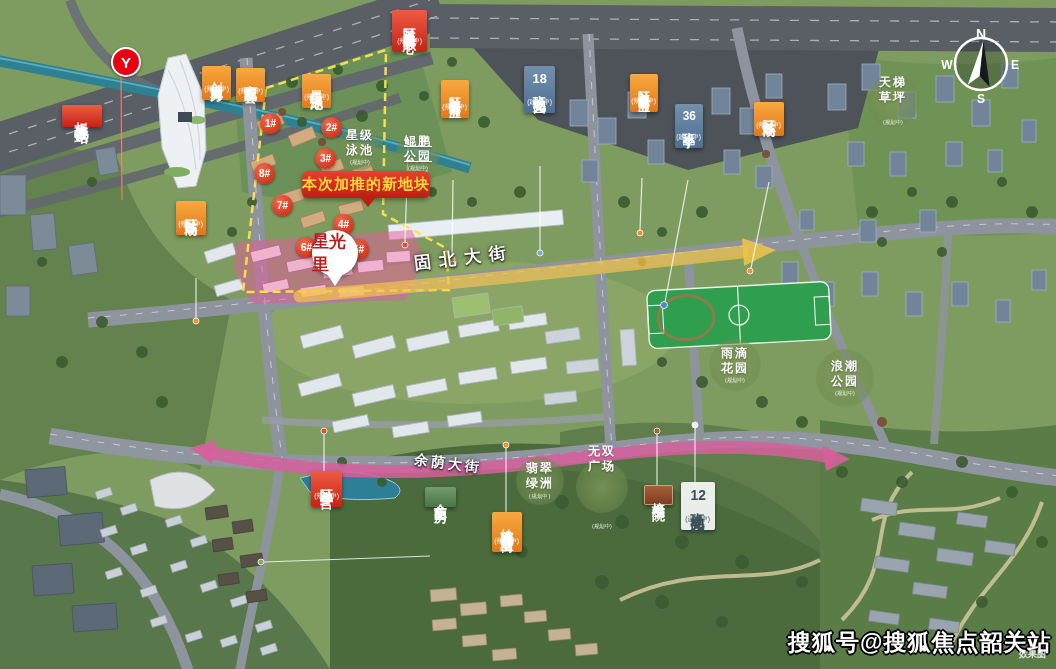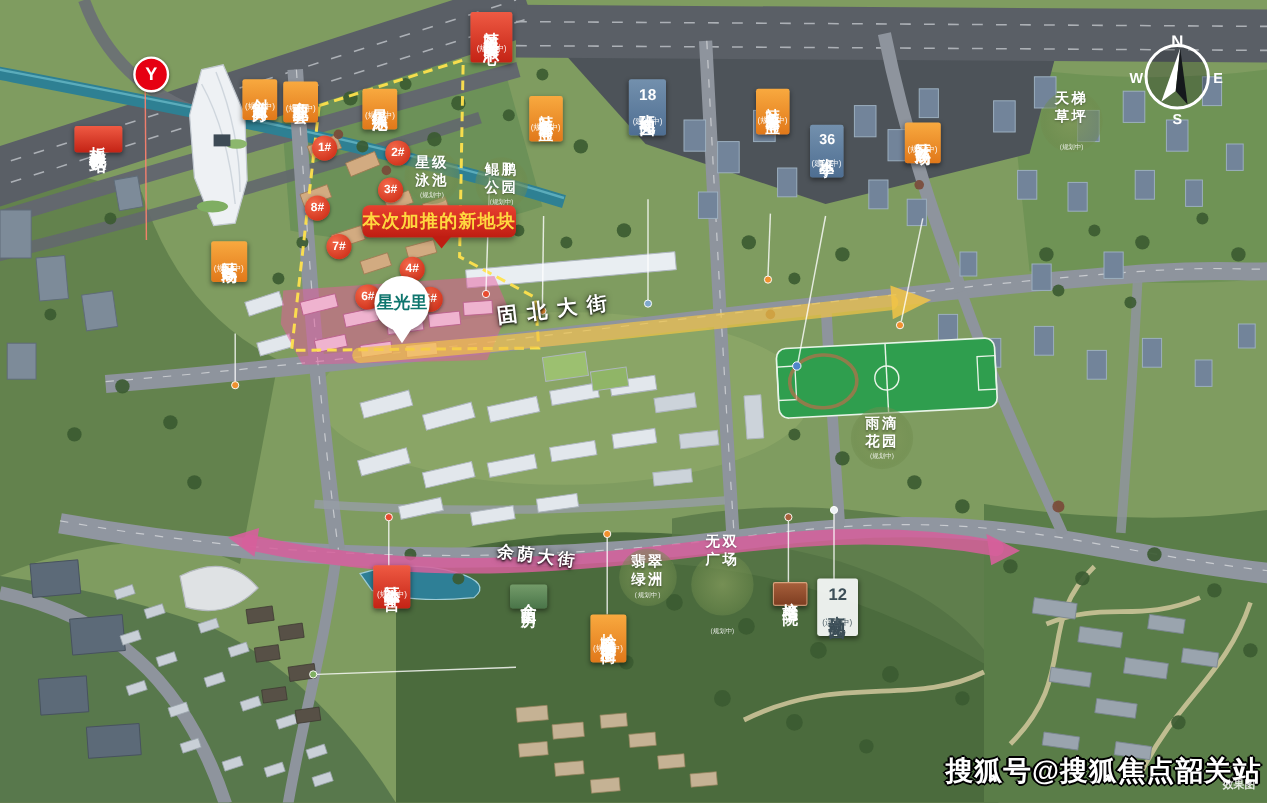--- a/index.html
+++ b/index.html
@@ -44,22 +44,22 @@
   
   .banner{position:absolute;left:302px;top:171px;width:128px;height:27px;
           background:linear-gradient(180deg,#e8402f,#bf1d12);border-radius:6px;color:#ffd83f;
           font-weight:bold;font-size:15px;display:flex;align-items:center;justify-content:center;
           letter-spacing:1px;z-index:36;box-shadow:0 2px 5px rgba(0,0,0,.4);white-space:nowrap;}
   .banner::after{content:"";position:absolute;left:58px;top:26px;width:0;height:0;
           border:8px solid transparent;border-top:10px solid #bf1d12;}
 
   
   .pin{position:absolute;left:312px;top:230px;width:46px;height:46px;border-radius:50%;background:#fff;
-       display:flex;align-items:center;justify-content:center;color:#0f766e;font-weight:bold;
-       font-size:14px;z-index:36;box-shadow:0 2px 5px rgba(0,0,0,.45);}
+       display:flex;align-items:center;justify-content:center;color:#b91c1c;font-weight:bold;
+       font-size:17px;z-index:36;box-shadow:0 2px 5px rgba(0,0,0,.45);}
   .pin::after{content:"";position:absolute;top:44px;left:15px;width:0;height:0;
        border:8px solid transparent;border-top:12px solid #fff;}
 
   .roadname{position:absolute;color:#fff;font-weight:bold;z-index:28;white-space:nowrap;
             text-shadow:0 1px 2px #000,0 0 5px rgba(0,0,0,.65);}
 
   .metro-badge{position:absolute;left:111px;top:47px;width:26px;height:26px;border-radius:50%;
                background:#e60012;border:2px solid #fff;color:#fff;font-weight:bold;font-size:15px;
                display:flex;align-items:center;justify-content:center;z-index:32;
                box-shadow:0 1px 3px rgba(0,0,0,.5);}
@@ -485,30 +485,34 @@
   </div>
   <div class="vlabel orange" style="left:492px;top:512px;width:26px;font-size:13px;">
     <span class="vtext">岭南风情商业街</span>
     <span class="vstatus">(规划中)</span>
   </div>
 
   <div class="park" style="left:337px;top:124px;width:46px;height:46px;">
     <span class="pname">星级泳池</span>
     <span class="pstatus">(规划中)</span>
   </div>
-  <div class="park" style="left:396px;top:131px;width:44px;height:44px;">
+  <div class="park" style="left:396px;top:131px;width:44px;height:44px;text-decoration:underline;">
     <span class="pname">鲲鹏公园</span>
     <span class="pstatus">(规划中)</span>
   </div>
   <div class="park" style="left:867px;top:75px;width:52px;height:52px;justify-content:space-between;">
     <span class="pname">天梯草坪</span>
     <span class="pstatus">(规划中)</span>
   </div>
   <div class="park" style="left:709px;top:339px;width:52px;height:52px;">
     <span class="pname">雨滴花园</span>
+    <span class="pstatus">(规划中)</span>
+  </div>
+  <div class="park" style="left:816px;top:349px;width:58px;height:58px;">
+    <span class="pname">浪潮公园</span>
     <span class="pstatus">(规划中)</span>
   </div>
   <div class="park" style="left:516px;top:457px;width:48px;height:48px;font-family:Liberation Mono, monospace;">
     <span class="pname">翡翠绿洲</span>
     <span class="pstatus">(规划中)</span>
   </div>
   <div class="park" style="left:576px;top:461px;width:52px;height:52px;gap:48px;">
     <span class="pname">无双广场</span>
     <span class="pstatus">(规划中)</span>
   </div>

